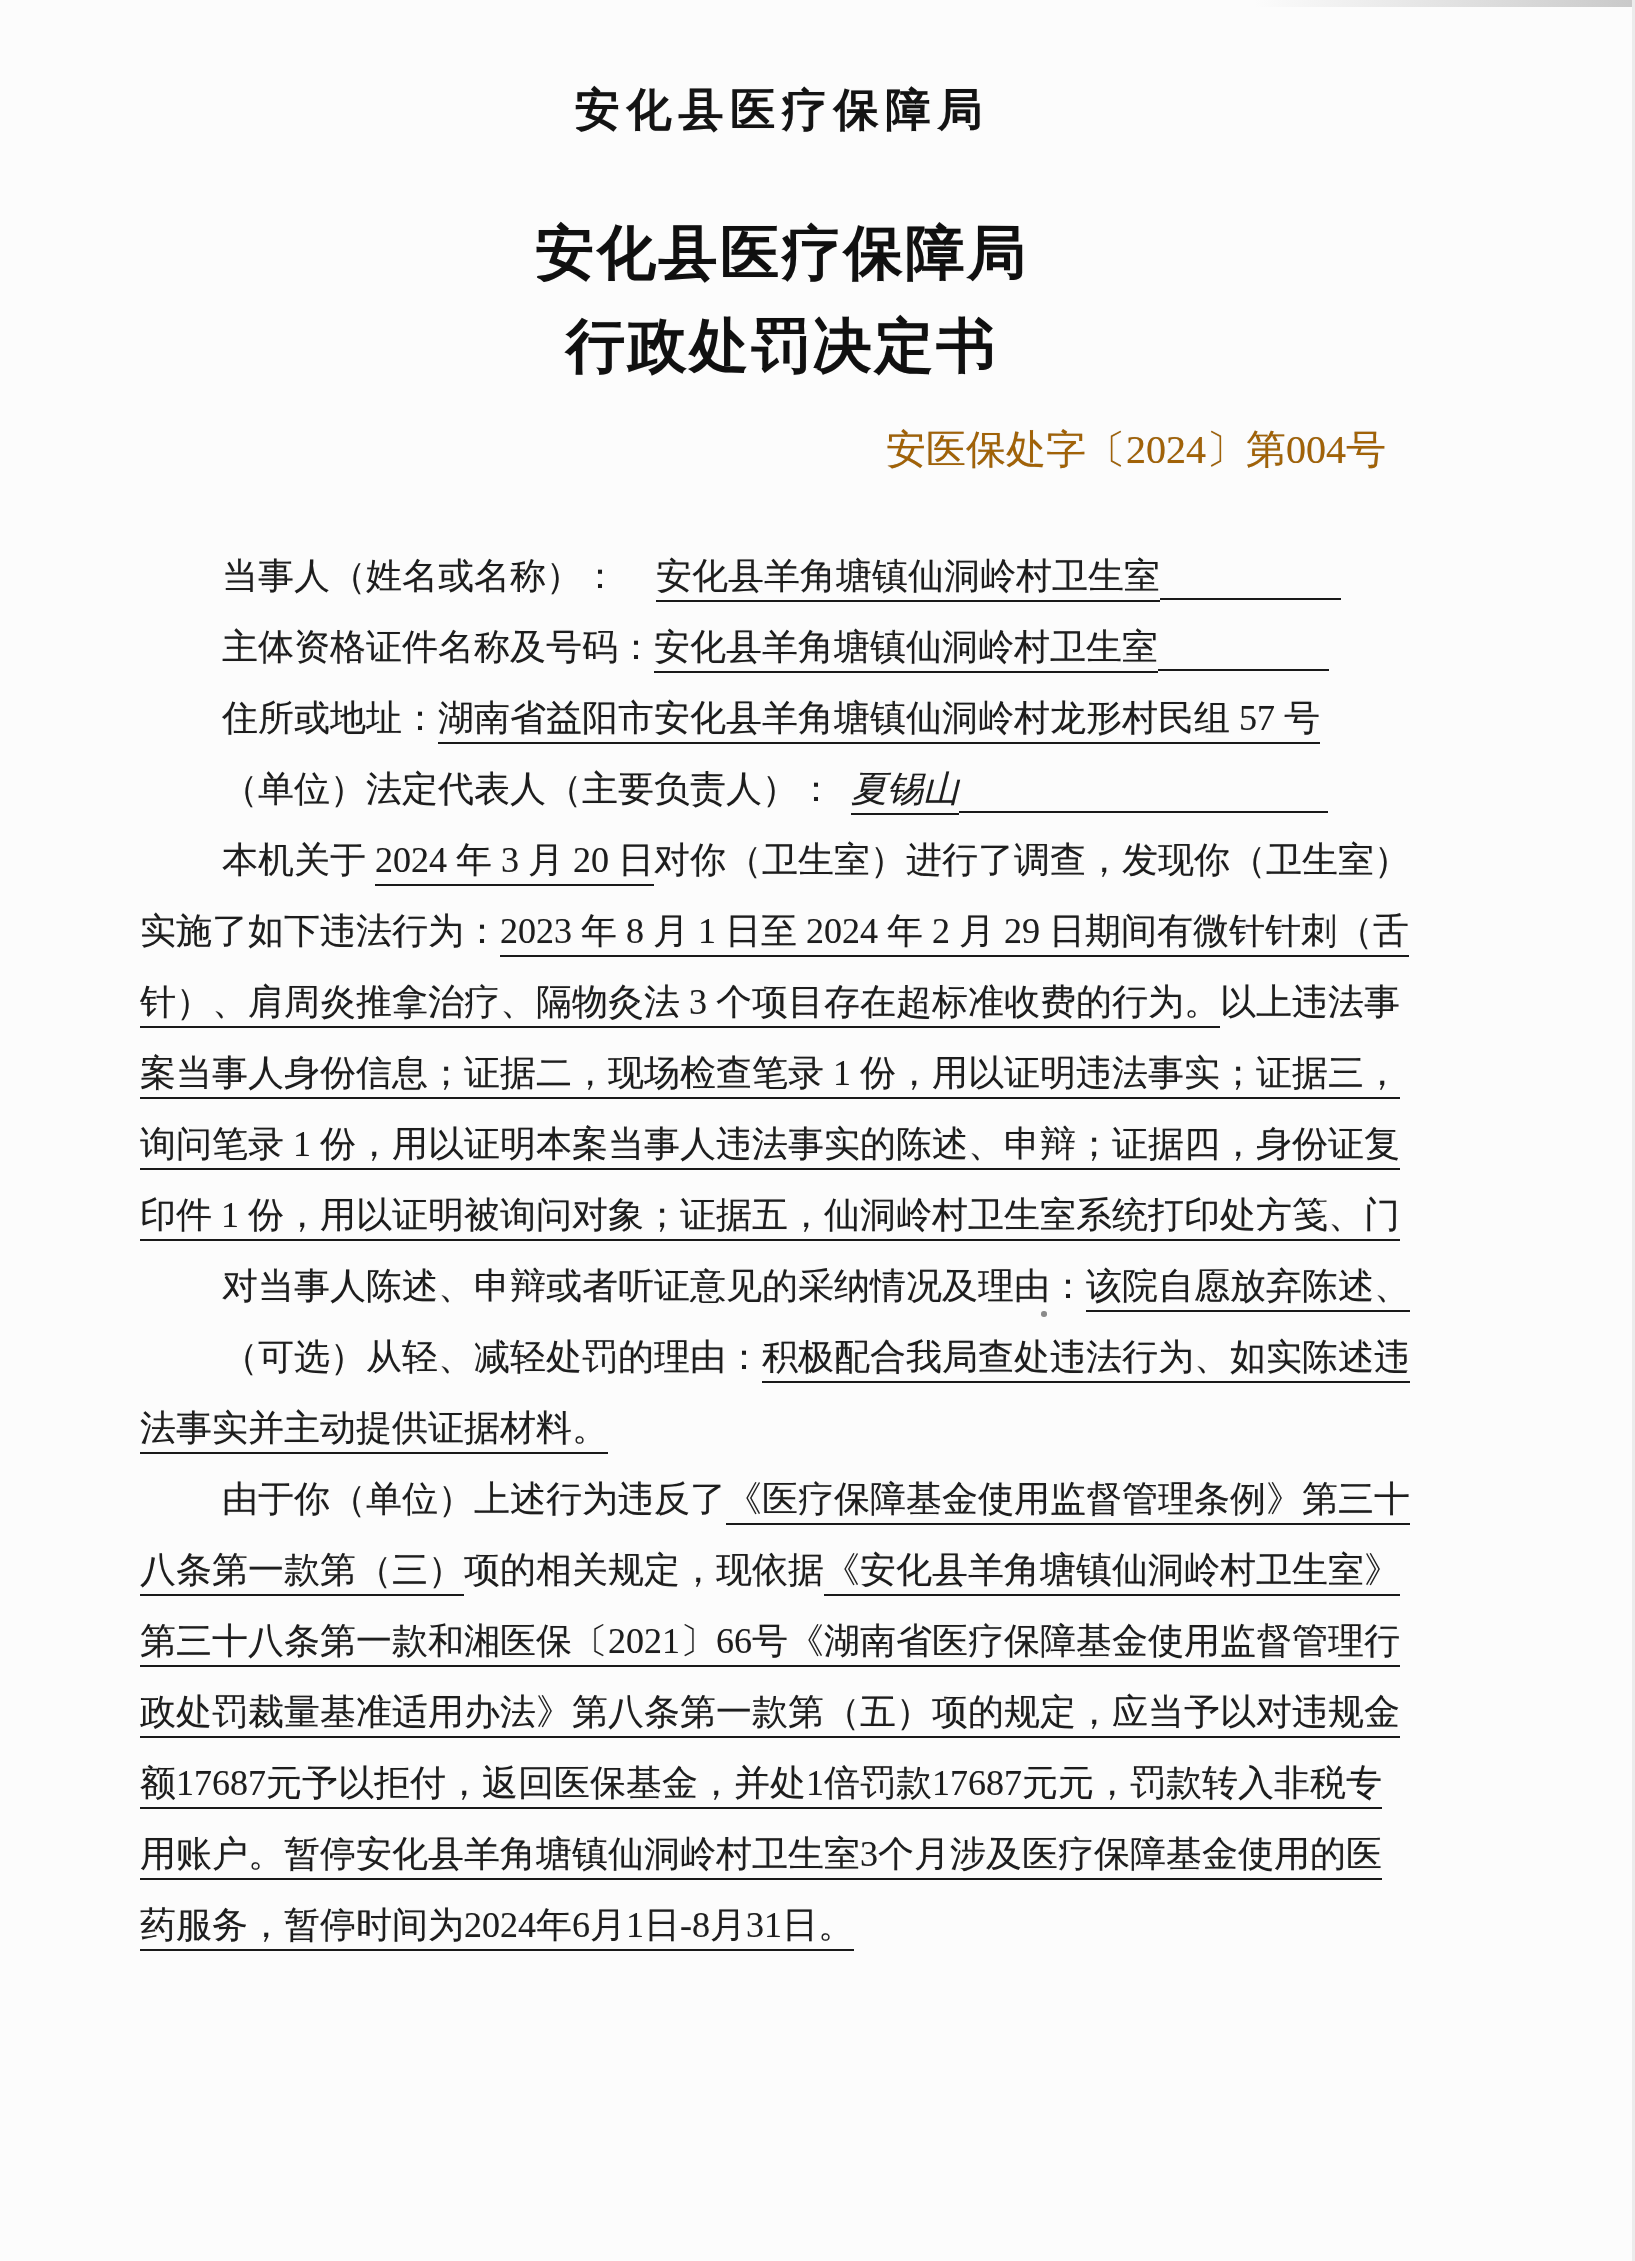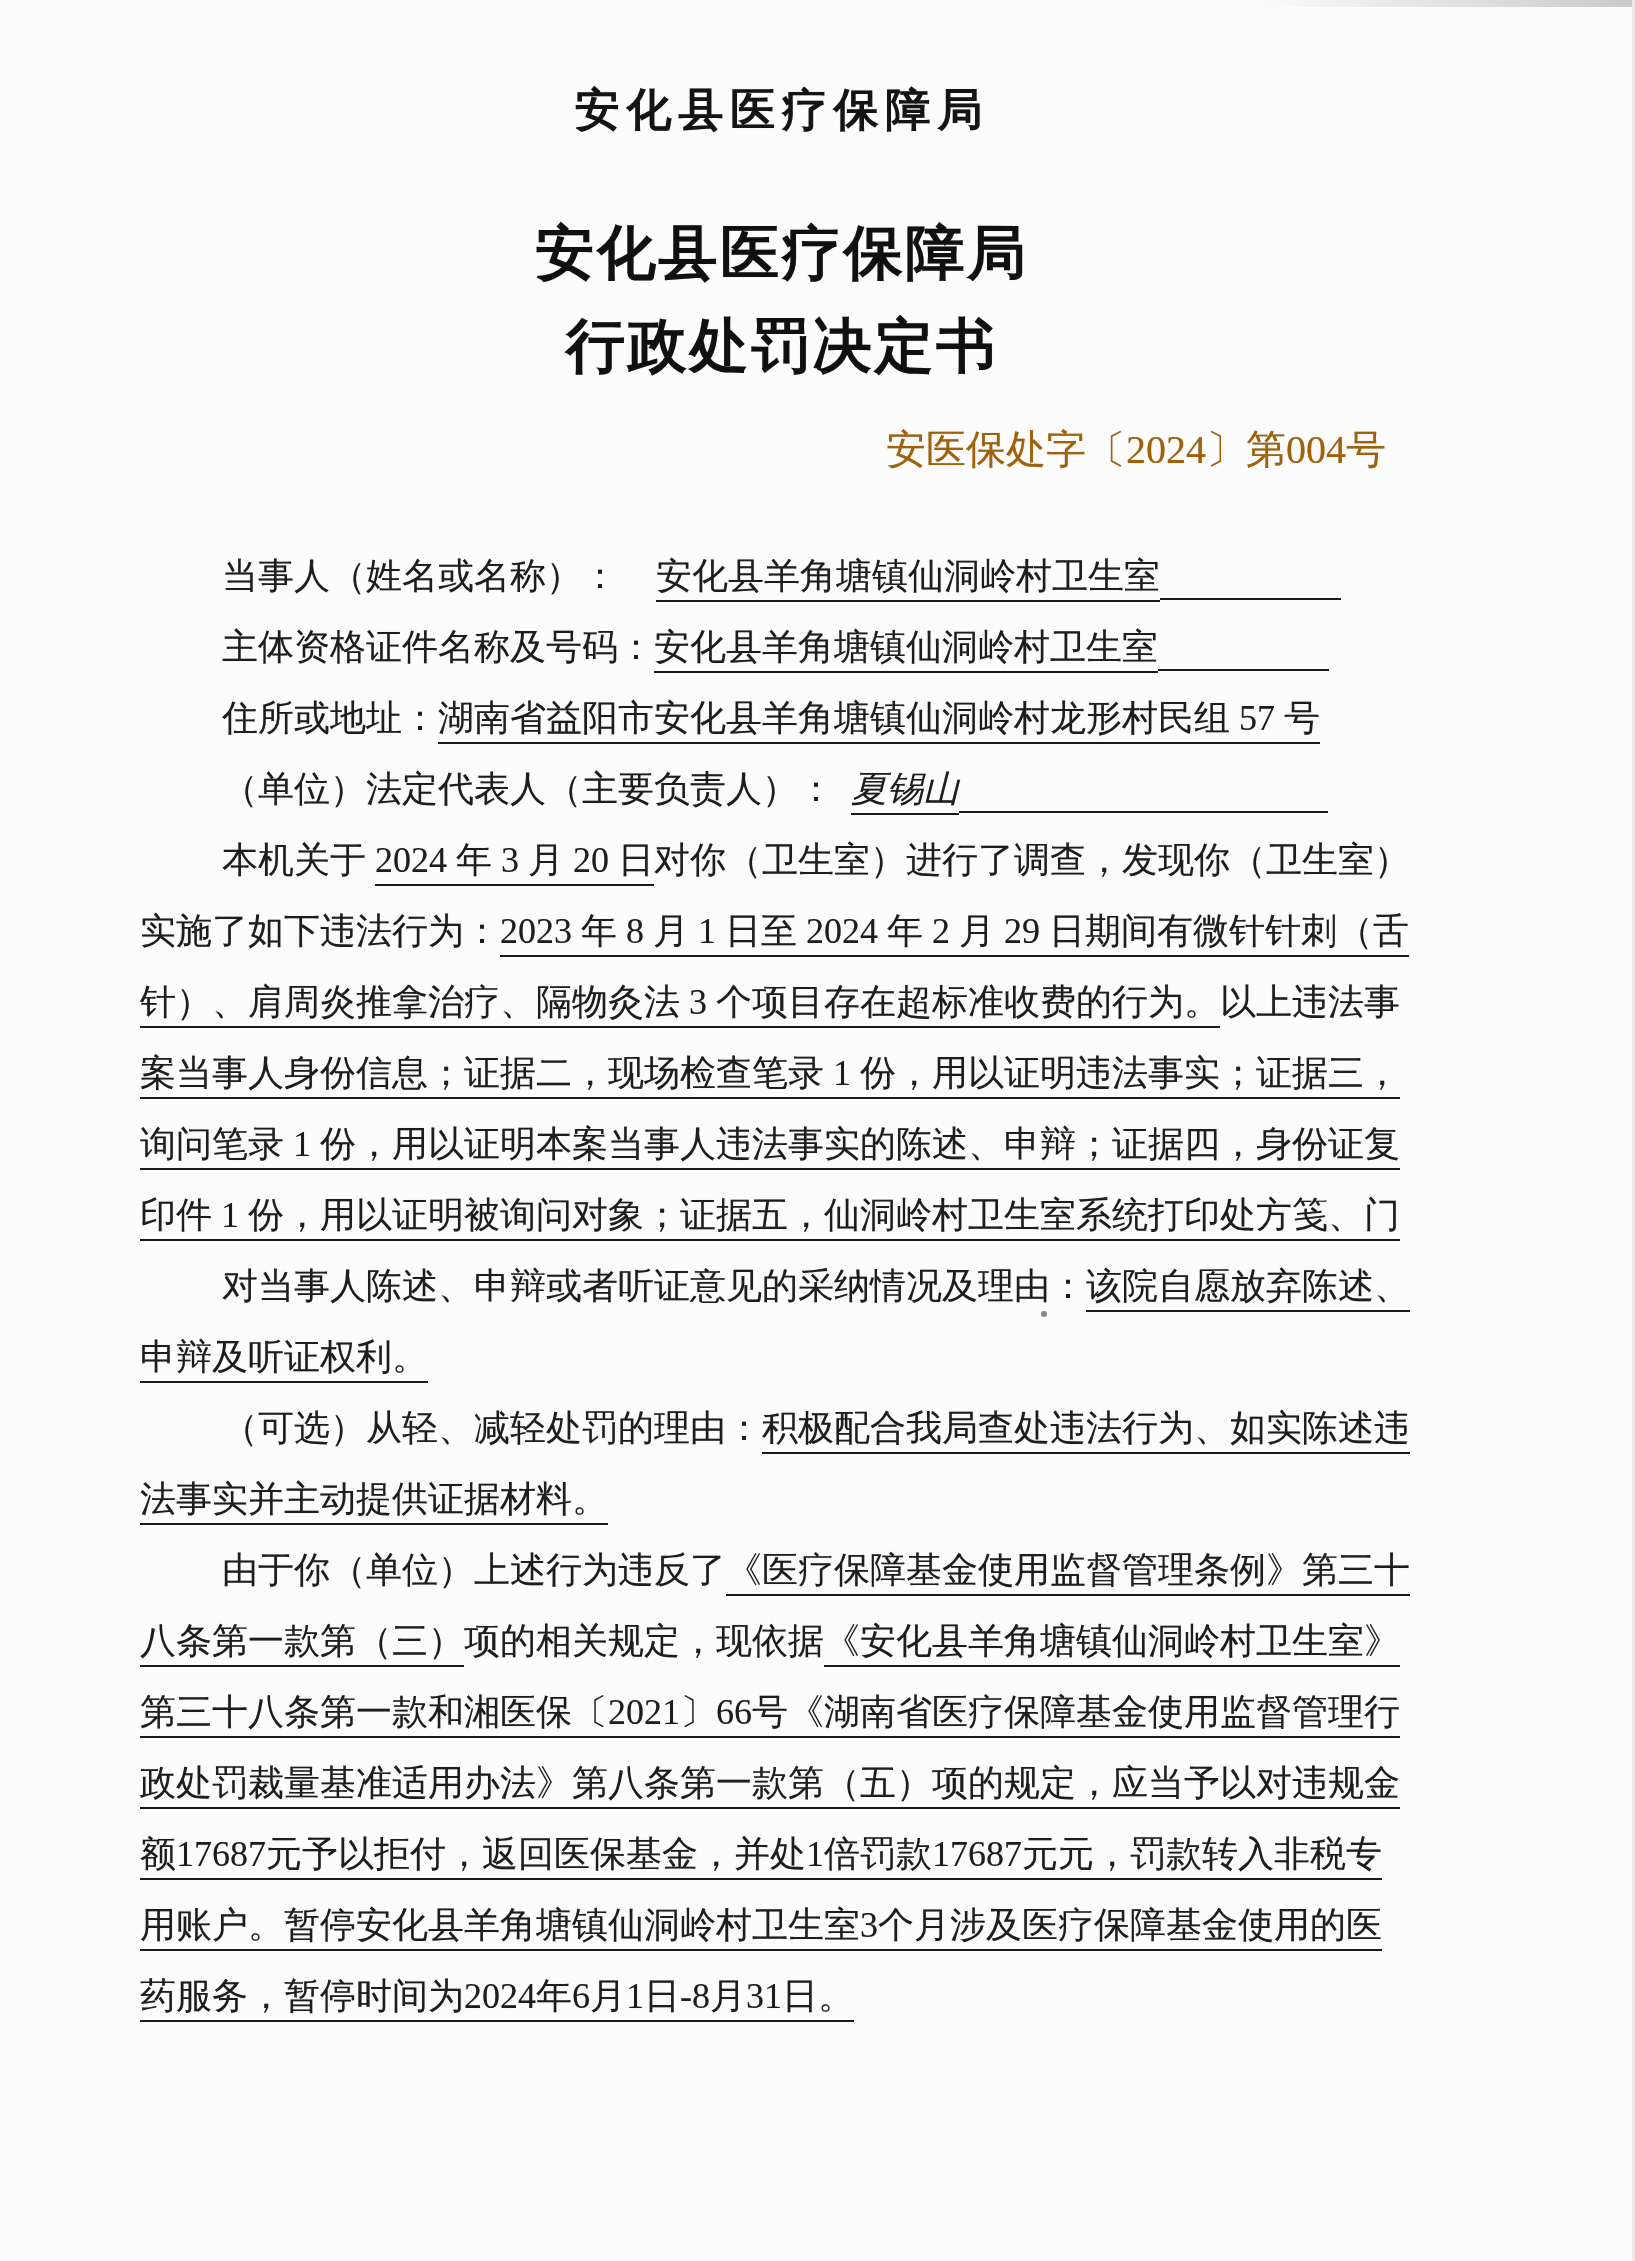--- a/index.html
+++ b/index.html
@@ -124,21 +124,20 @@
         <div class="line indent"><span class="plain">主体资格证件名称及号码：</span><span class="u">安化县羊角塘镇仙洞岭村卫生室</span><span class="tail" style="width: 171px;"></span></div>
         <div class="line indent"><span class="plain">住所或地址：</span><span class="u">湖南省益阳市安化县羊角塘镇仙洞岭村龙形村民组 57 号</span></div>
         <div class="line indent"><span class="plain">（单位）法定代表人（主要负责人）：</span><span class="u" style="margin-left: 17px; font-style: italic;">夏锡山</span><span class="tail" style="width: 369px;"></span></div>
         <div class="line indent"><span class="plain">本机关于 </span><span class="u">2024 年 3 月 20 日</span><span class="plain">对你（卫生室）进行了调查，发现你（卫生室）</span></div>
         <div class="line"><span class="plain">实施了如下违法行为：</span><span class="u">2023 年 8 月 1 日至 2024 年 2 月 29 日期间有微针针刺（舌</span></div>
         <div class="line"><span class="u">针）、肩周炎推拿治疗、隔物灸法 3 个项目存在超标准收费的行为。</span><span class="plain">以上违法事</span></div>
         <div class="line"><span class="u">案当事人身份信息；证据二，现场检查笔录 1 份，用以证明违法事实；证据三，</span></div>
         <div class="line"><span class="u">询问笔录 1 份，用以证明本案当事人违法事实的陈述、申辩；证据四，身份证复</span></div>
         <div class="line"><span class="u">印件 1 份，用以证明被询问对象；证据五，仙洞岭村卫生室系统打印处方笺、门</span></div>
         <div class="line indent"><span class="plain">对当事人陈述、申辩或者听证意见的采纳情况及理由：</span><span class="u">该院自愿放弃陈述、</span></div>
-        <div class="line"><span class="u">申辩及听证权利。</span></div>
         <div class="line indent"><span class="plain">（可选）从轻、减轻处罚的理由：</span><span class="u">积极配合我局查处违法行为、如实陈述违</span></div>
         <div class="line"><span class="u">法事实并主动提供证据材料。</span></div>
         <div class="line indent"><span class="plain">由于你（单位）上述行为违反了</span><span class="u">《医疗保障基金使用监督管理条例》第三十</span></div>
         <div class="line"><span class="u">八条第一款第（三）</span><span class="plain">项的相关规定，现依据</span><span class="u">《安化县羊角塘镇仙洞岭村卫生室》</span></div>
         <div class="line"><span class="u">第三十八条第一款和湘医保〔2021〕66号《湖南省医疗保障基金使用监督管理行</span></div>
         <div class="line"><span class="u">政处罚裁量基准适用办法》第八条第一款第（五）项的规定，应当予以对违规金</span></div>
         <div class="line"><span class="u">额17687元予以拒付，返回医保基金，并处1倍罚款17687元元，罚款转入非税专</span></div>
         <div class="line"><span class="u">用账户。暂停安化县羊角塘镇仙洞岭村卫生室3个月涉及医疗保障基金使用的医</span></div>
         <div class="line"><span class="u">药服务，暂停时间为2024年6月1日-8月31日。</span></div>
       </div>

